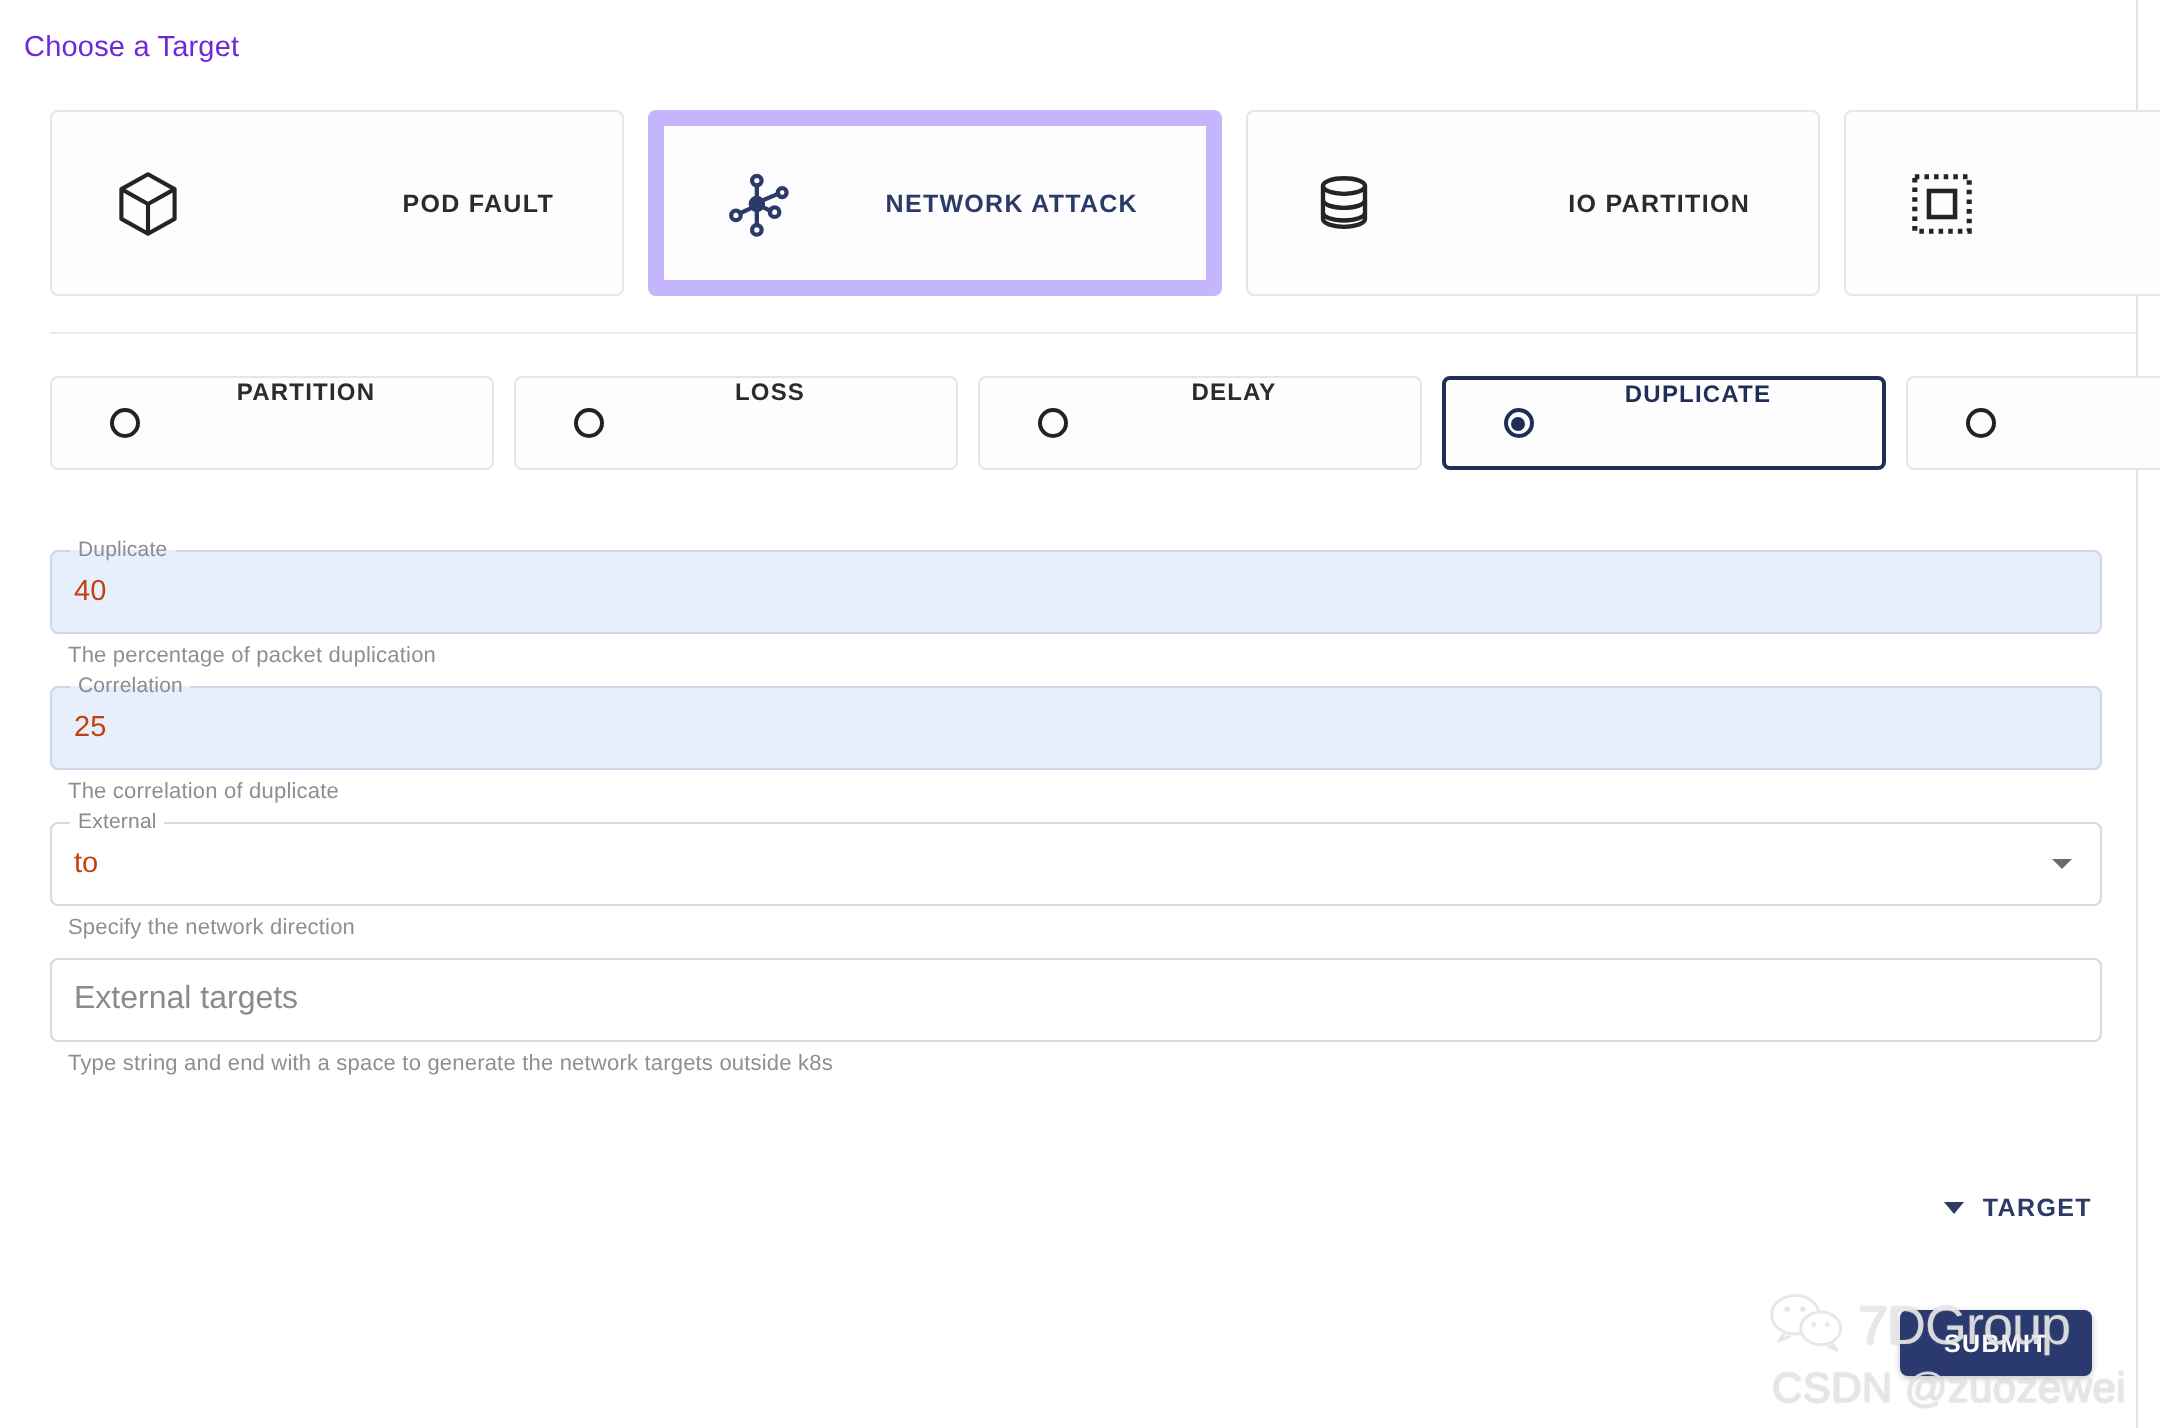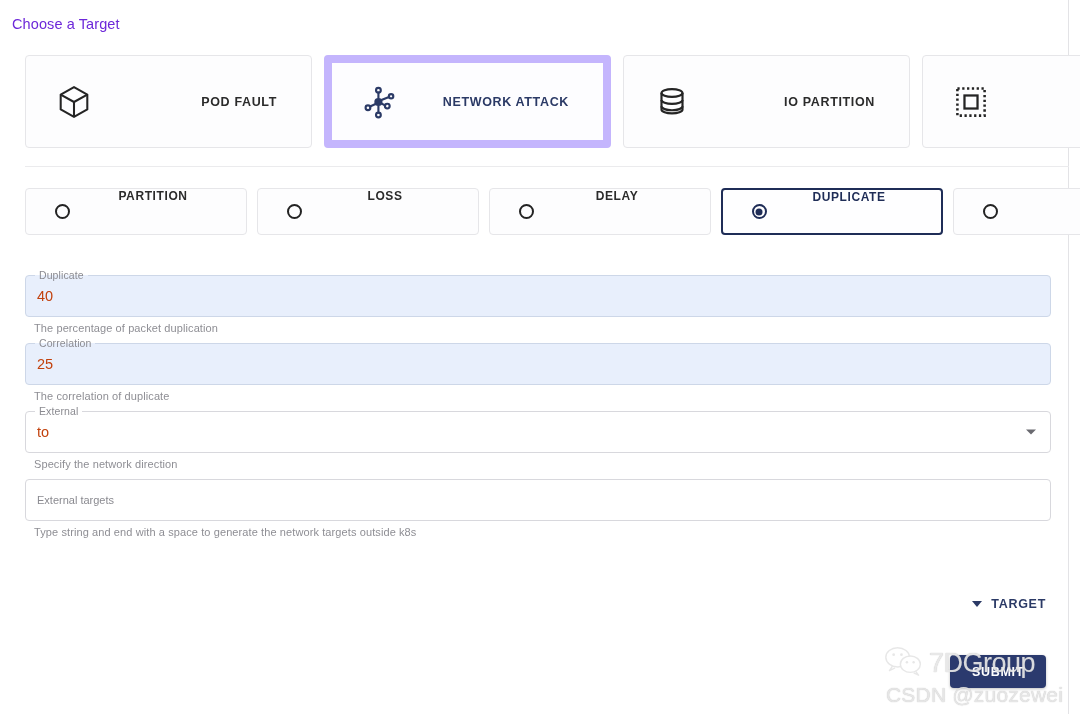--- a/index.html
+++ b/index.html
@@ -176,21 +176,21 @@
   .outlined.filled .legend {
     background: linear-gradient(to bottom, #ffffff 0 50%, #e8effc 50% 100%);
   }
   .field-value {
     padding-left: 11px;
     font-size: 14.5px;
     color: #c2410c;
   }
   .field-placeholder {
     padding-left: 11px;
-    font-size: 11px;
+    font-size: 16px;
     color: #8a8a90;
   }
   .helper {
     margin: 5px 0 0 9px;
     font-size: 11px;
     color: #8e8e94;
     letter-spacing: .1px;
   }
   .select-caret {
     position: absolute;

